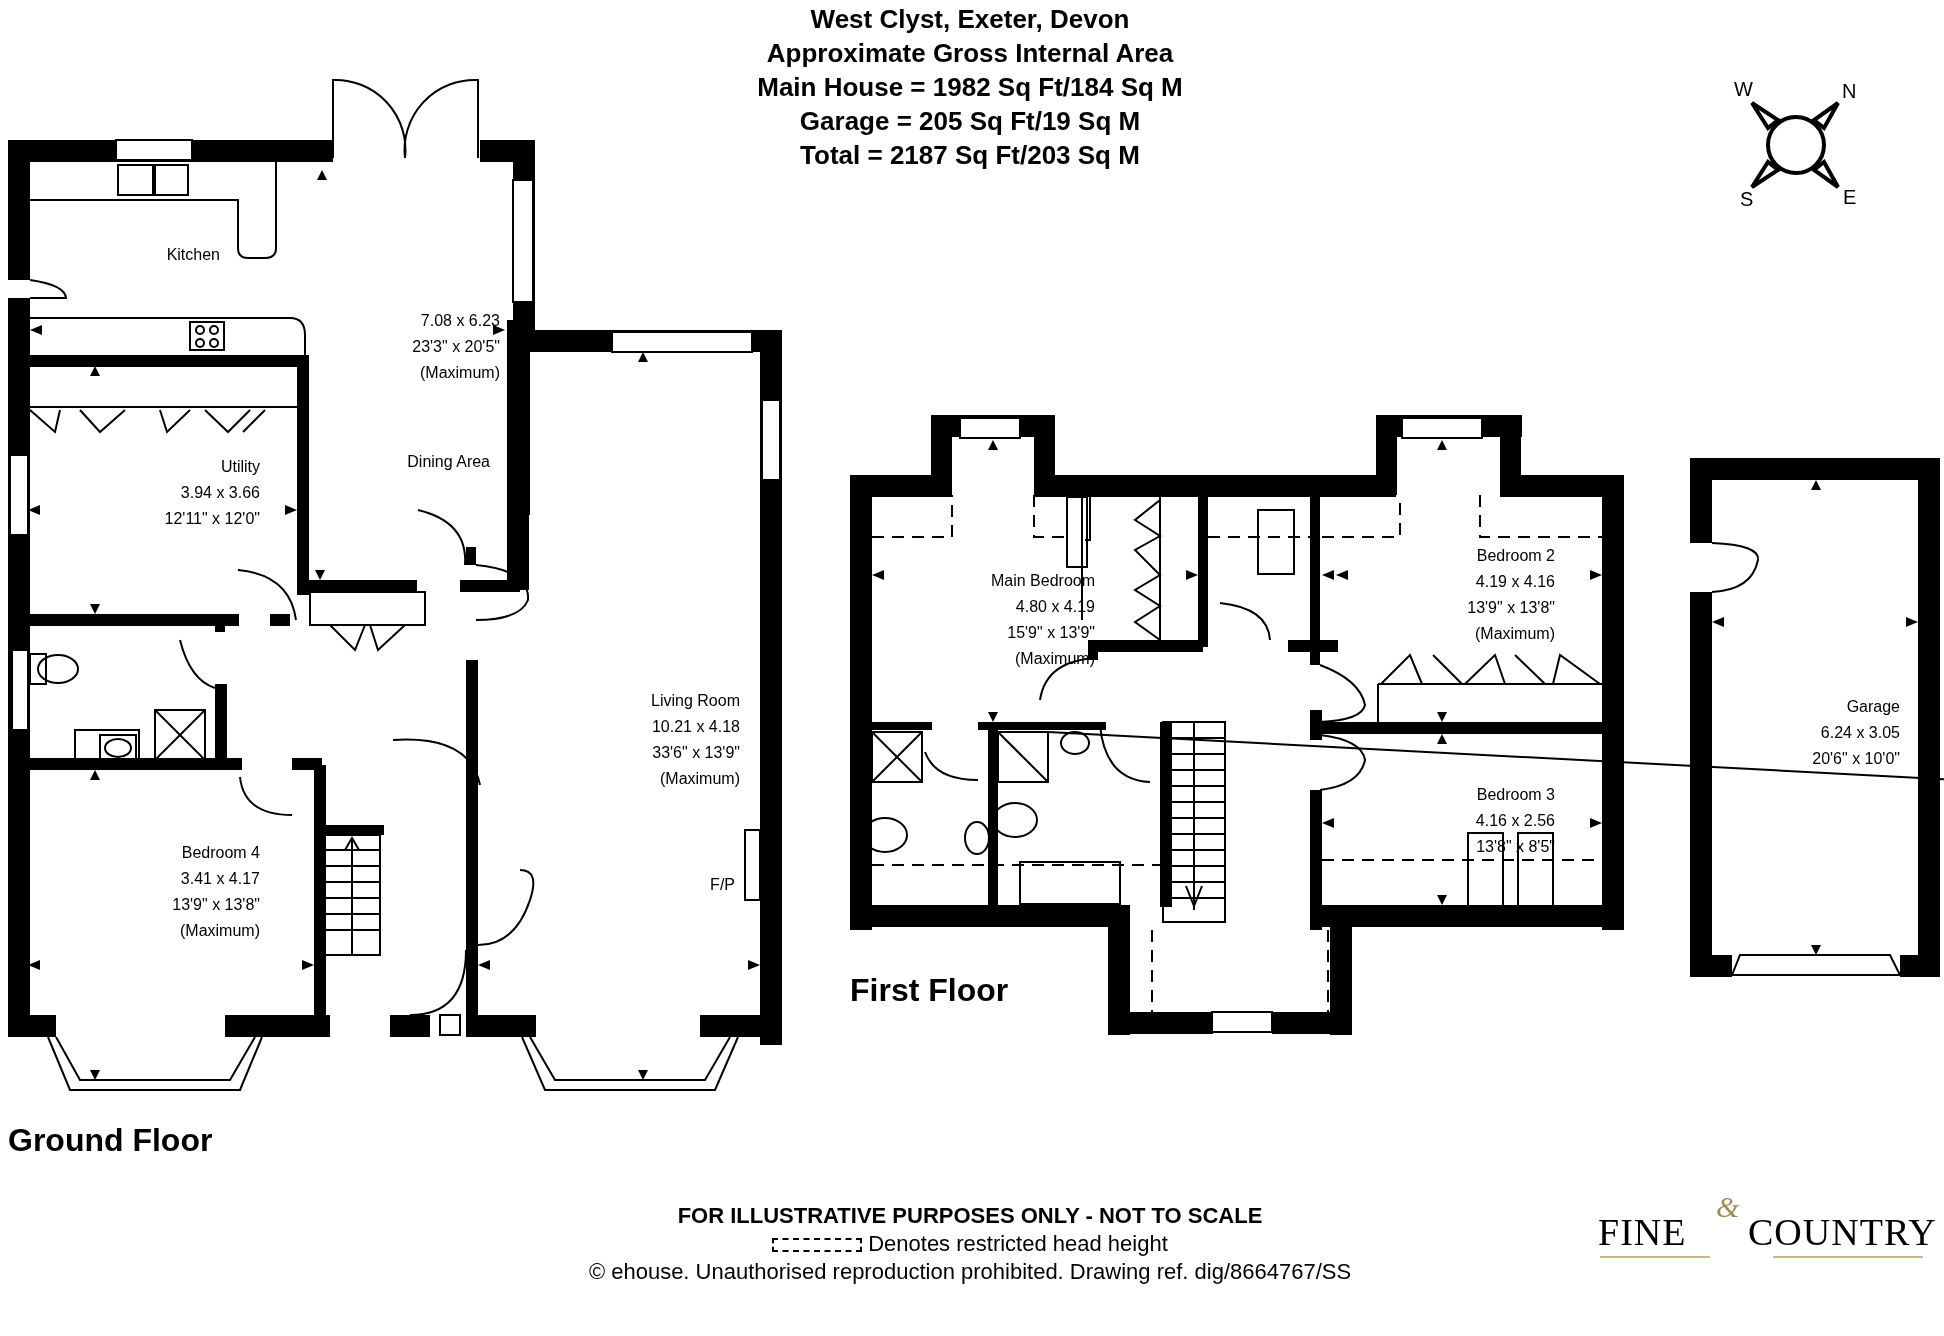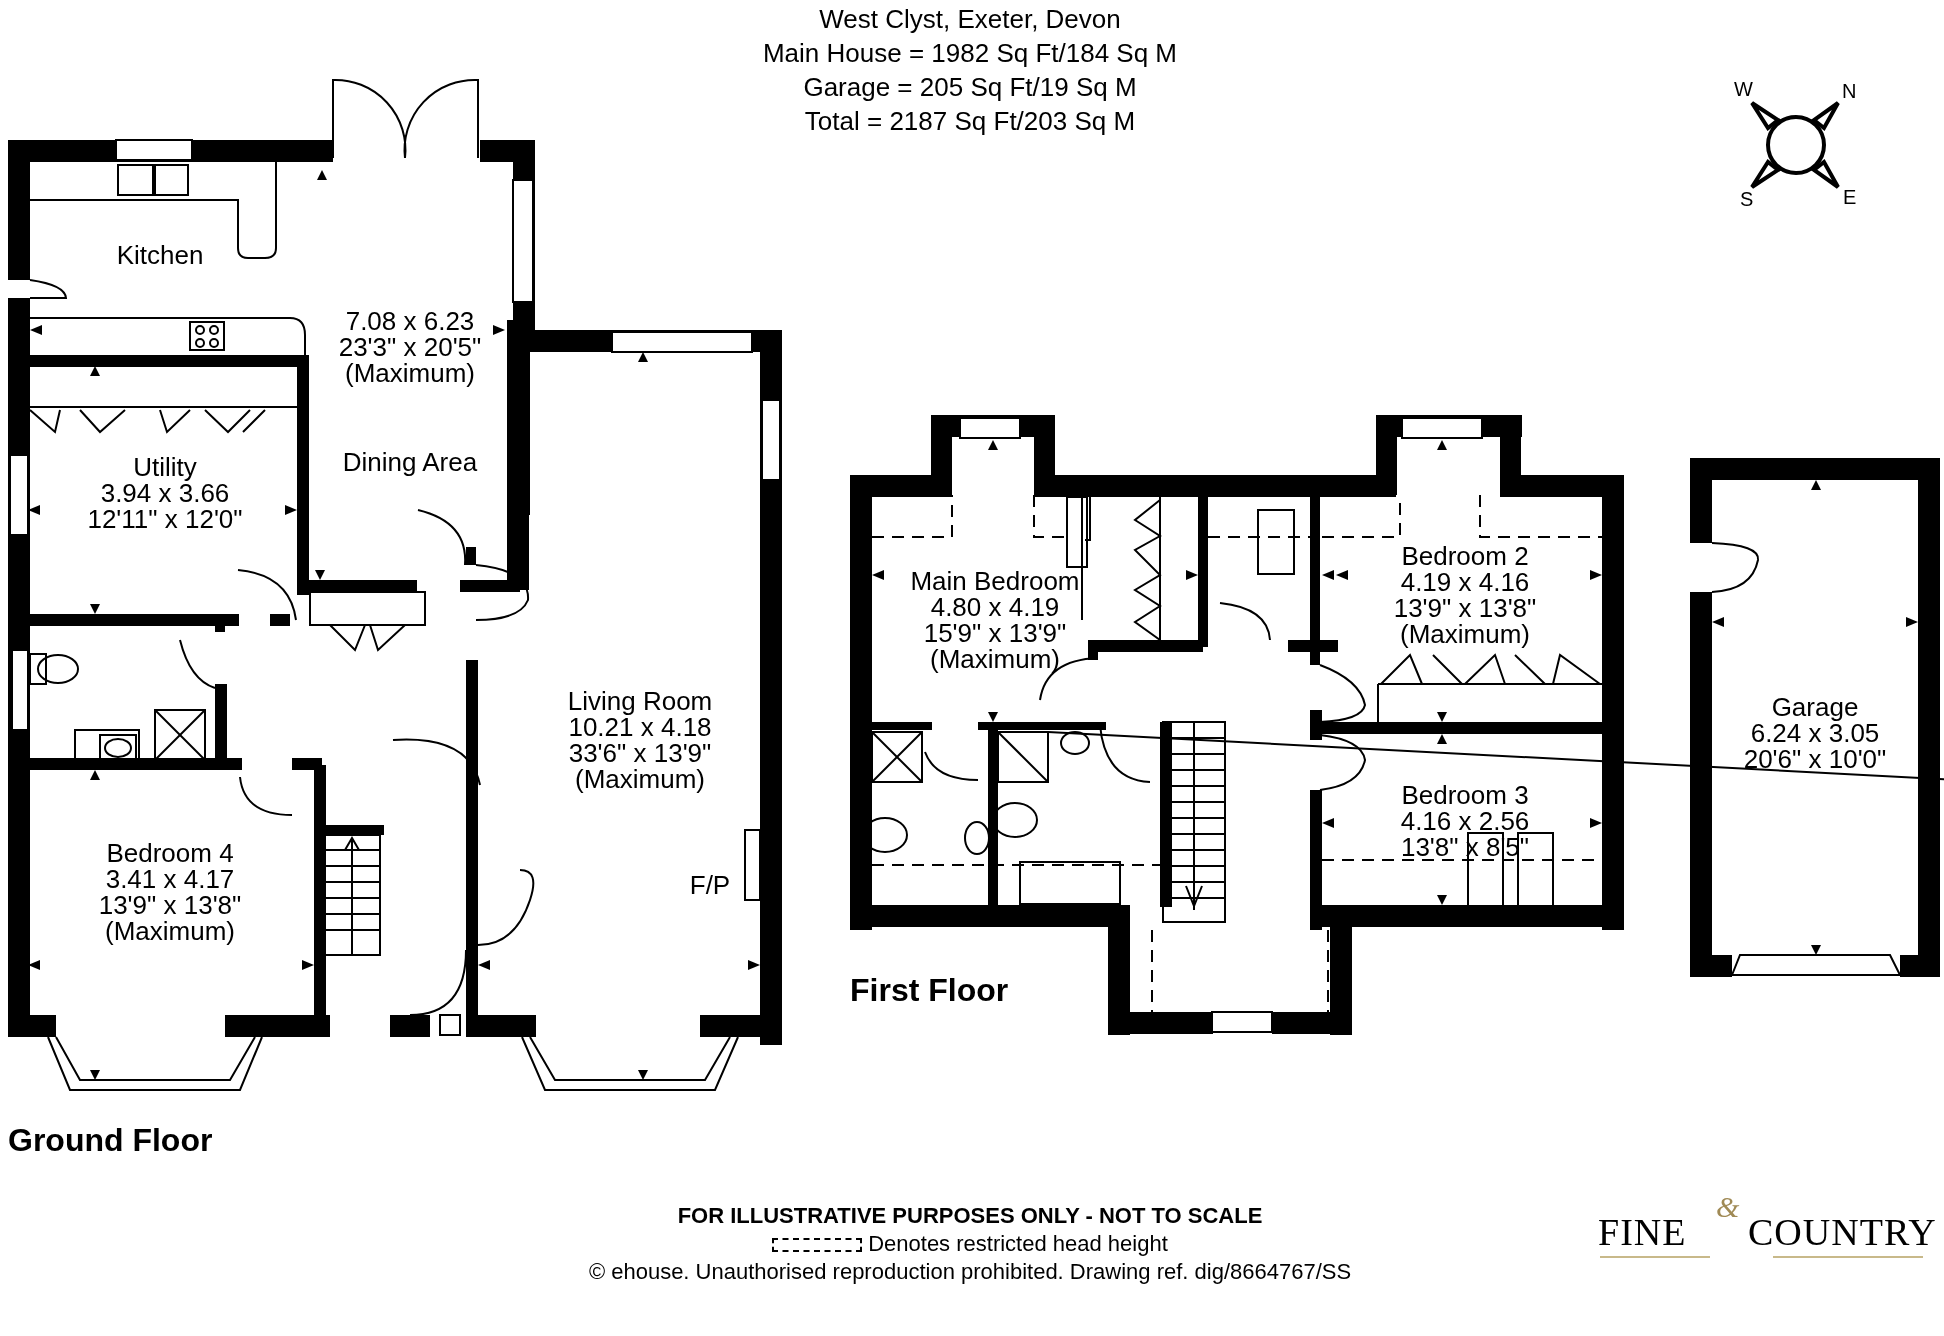--- a/index.html
+++ b/index.html
@@ -1,21 +1,21 @@
 <!DOCTYPE html>
 <html><head>
 <meta charset="utf-8">
 <style>
   html, body { margin:0; padding:0; background:#ffffff; }
   body { width:1944px; height:1336px; position:relative; overflow:hidden;
          font-family:"Liberation Sans", sans-serif; color:#000; }
   #plan { position:absolute; left:0; top:0; width:1944px; height:1336px; }
   .hdr-block { position:absolute; left:640px; width:660px; top:2px; text-align:center; }
-  .hdr-line { display:block; font-weight:normal; font-size:26px; line-height:34px;text-align:center; }
-  .room-label { position:absolute; text-align:center; font-size:26px; line-height:26px; white-space:nowrap; }
+  .hdr-line { display:block; font-weight:bold; font-size:26px; line-height:34px;text-align:center; }
+  .room-label { position:absolute; text-align:right; font-size:16px; line-height:26px; white-space:nowrap; }
   .room-label span { display:block; }
   .floor-title { position:absolute; font-weight:bold; font-size:32px; }
   .footer { position:absolute; left:380px; width:1180px; top:1202px; text-align:center; }
   .footer .f1 { font-weight:bold; font-size:22px; line-height:28px; display:block; }
   .footer .fl { font-size:22px; line-height:28px; display:block; }
   .legend-box { display:inline-block; width:90px; height:14px; border:2px dashed #000; border-top-style:dashed;
                 vertical-align:middle; margin-right:6px; box-sizing:border-box; }
   .logo { position:absolute; left:1598px; top:1196px; width:330px; height:70px; }
   .logo .w1 { position:absolute; left:0; top:14px; font-family:"Liberation Serif", serif; font-size:38px; letter-spacing:1px; }
   .logo .amp { position:absolute; left:118px; top:-6px; font-family:"Liberation Serif", serif; font-style:italic; font-size:30px; color:#a08a55; }
@@ -266,20 +266,21 @@
     <circle cx="1796" cy="145" r="28"></circle>
     <path d="M1752 103 L1778 120 L1768 128 Z"></path>
     <path d="M1838 103 L1824 128 L1814 120 Z"></path>
     <path d="M1752 187 L1768 162 L1778 170 Z"></path>
     <path d="M1838 187 L1814 170 L1824 162 Z"></path>
   </g>
 </svg>
 
 <div class="hdr-block">
   <span class="hdr-line">West Clyst, Exeter, Devon</span>
+  <span class="hdr-line">Approximate Gross Internal Area</span>
   <span class="hdr-line">Main House = 1982 Sq Ft/184 Sq M</span>
   <span class="hdr-line">Garage = 205 Sq Ft/19 Sq M</span>
   <span class="hdr-line">Total = 2187 Sq Ft/203 Sq M</span>
 </div>
 
 <span class="compass-label" style="left:1734px;top:78px;">W</span>
 <span class="compass-label" style="left:1842px;top:80px;">N</span>
 <span class="compass-label" style="left:1740px;top:188px;">S</span>
 <span class="compass-label" style="left:1843px;top:186px;">E</span>
 

